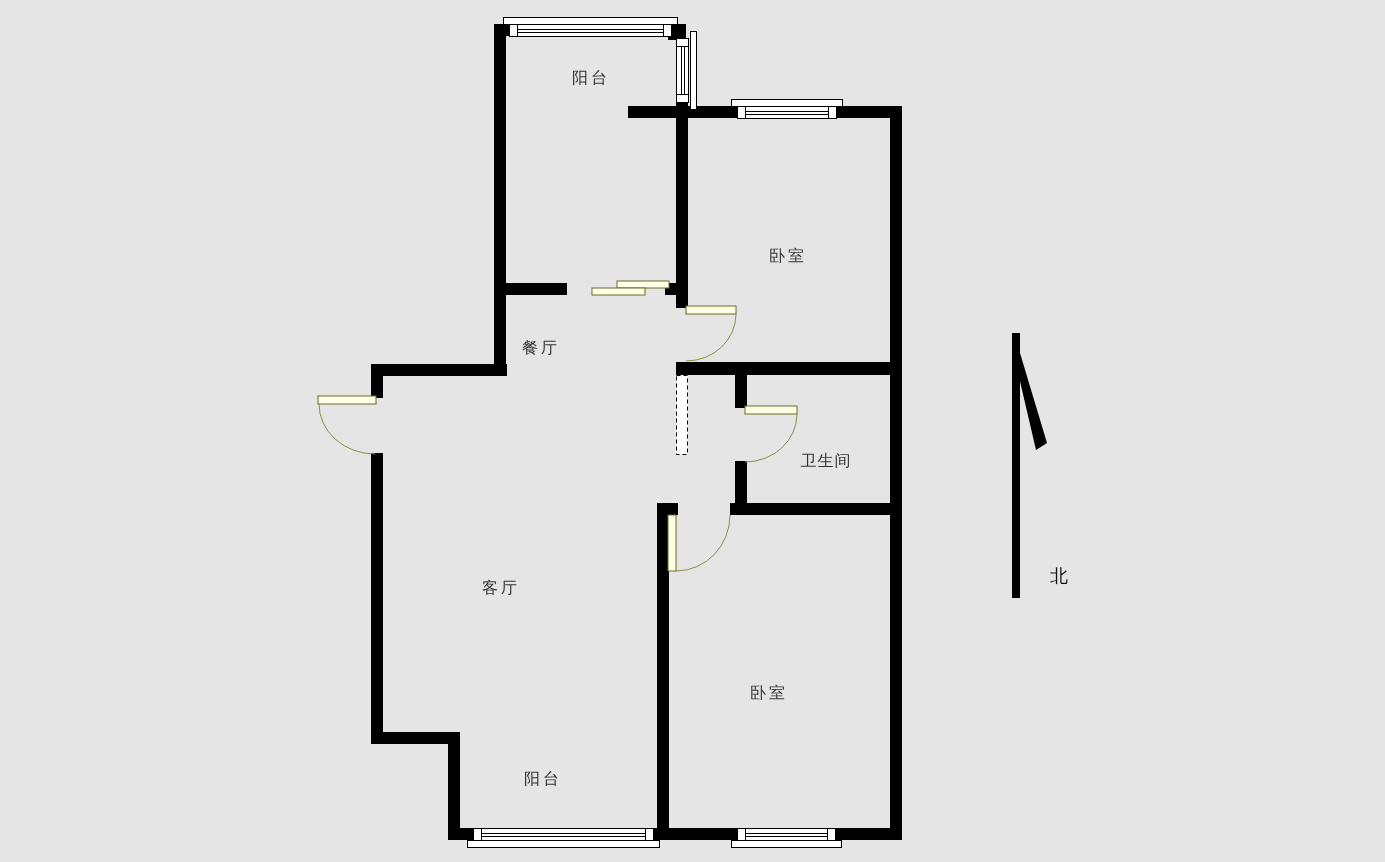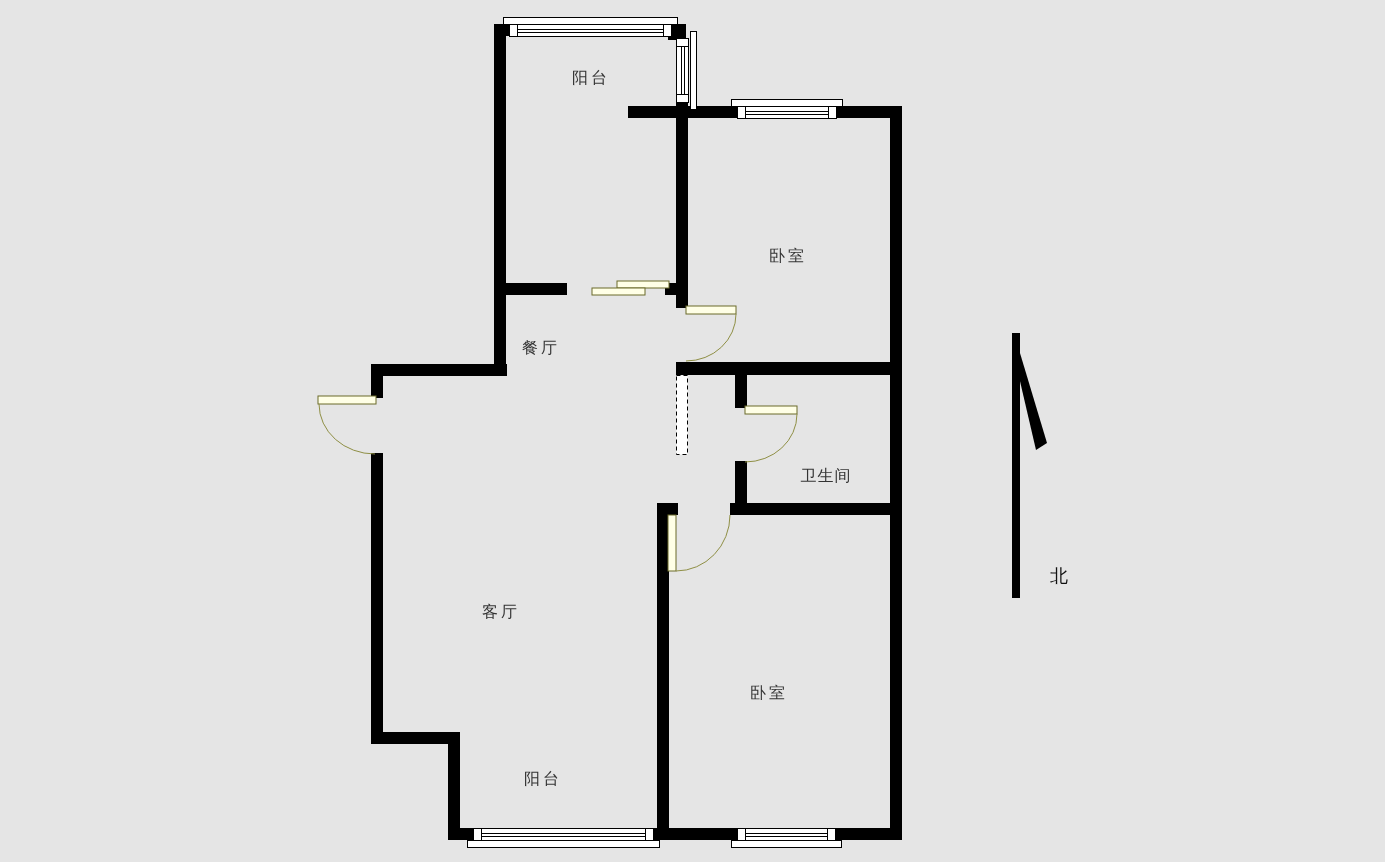--- a/index.html
+++ b/index.html
@@ -147,23 +147,23 @@
       <polygon points="1014,333 1047,443 1036,450 1016,364" fill="#000000"></polygon>
     </g>
   </svg>
 
   <span class="room-label" style="left:591px;top:78px;">阳台</span>
 
   <span class="room-label" style="left:788px;top:256px;">卧室</span>
 
   <span class="room-label" style="left:541px;top:348px;">餐厅</span>
 
-  <span class="room-label" style="left:501px;top:612px;">客厅</span>
+  <span class="room-label" style="left:501px;top:588px;">客厅</span>
 
-  <span class="room-label" style="left:826px;top:476px;letter-spacing:1px;">卫生间</span>
+  <span class="room-label" style="left:826px;top:461px;letter-spacing:1px;">卫生间</span>
 
   <span class="room-label" style="left:769px;top:693px;">卧室</span>
 
   <span class="room-label" style="left:543px;top:779px;">阳台</span>
 
   <span class="compass-label" style="left:1059px;top:576px;">北</span>
 
 </div>
 
 </body></html>

